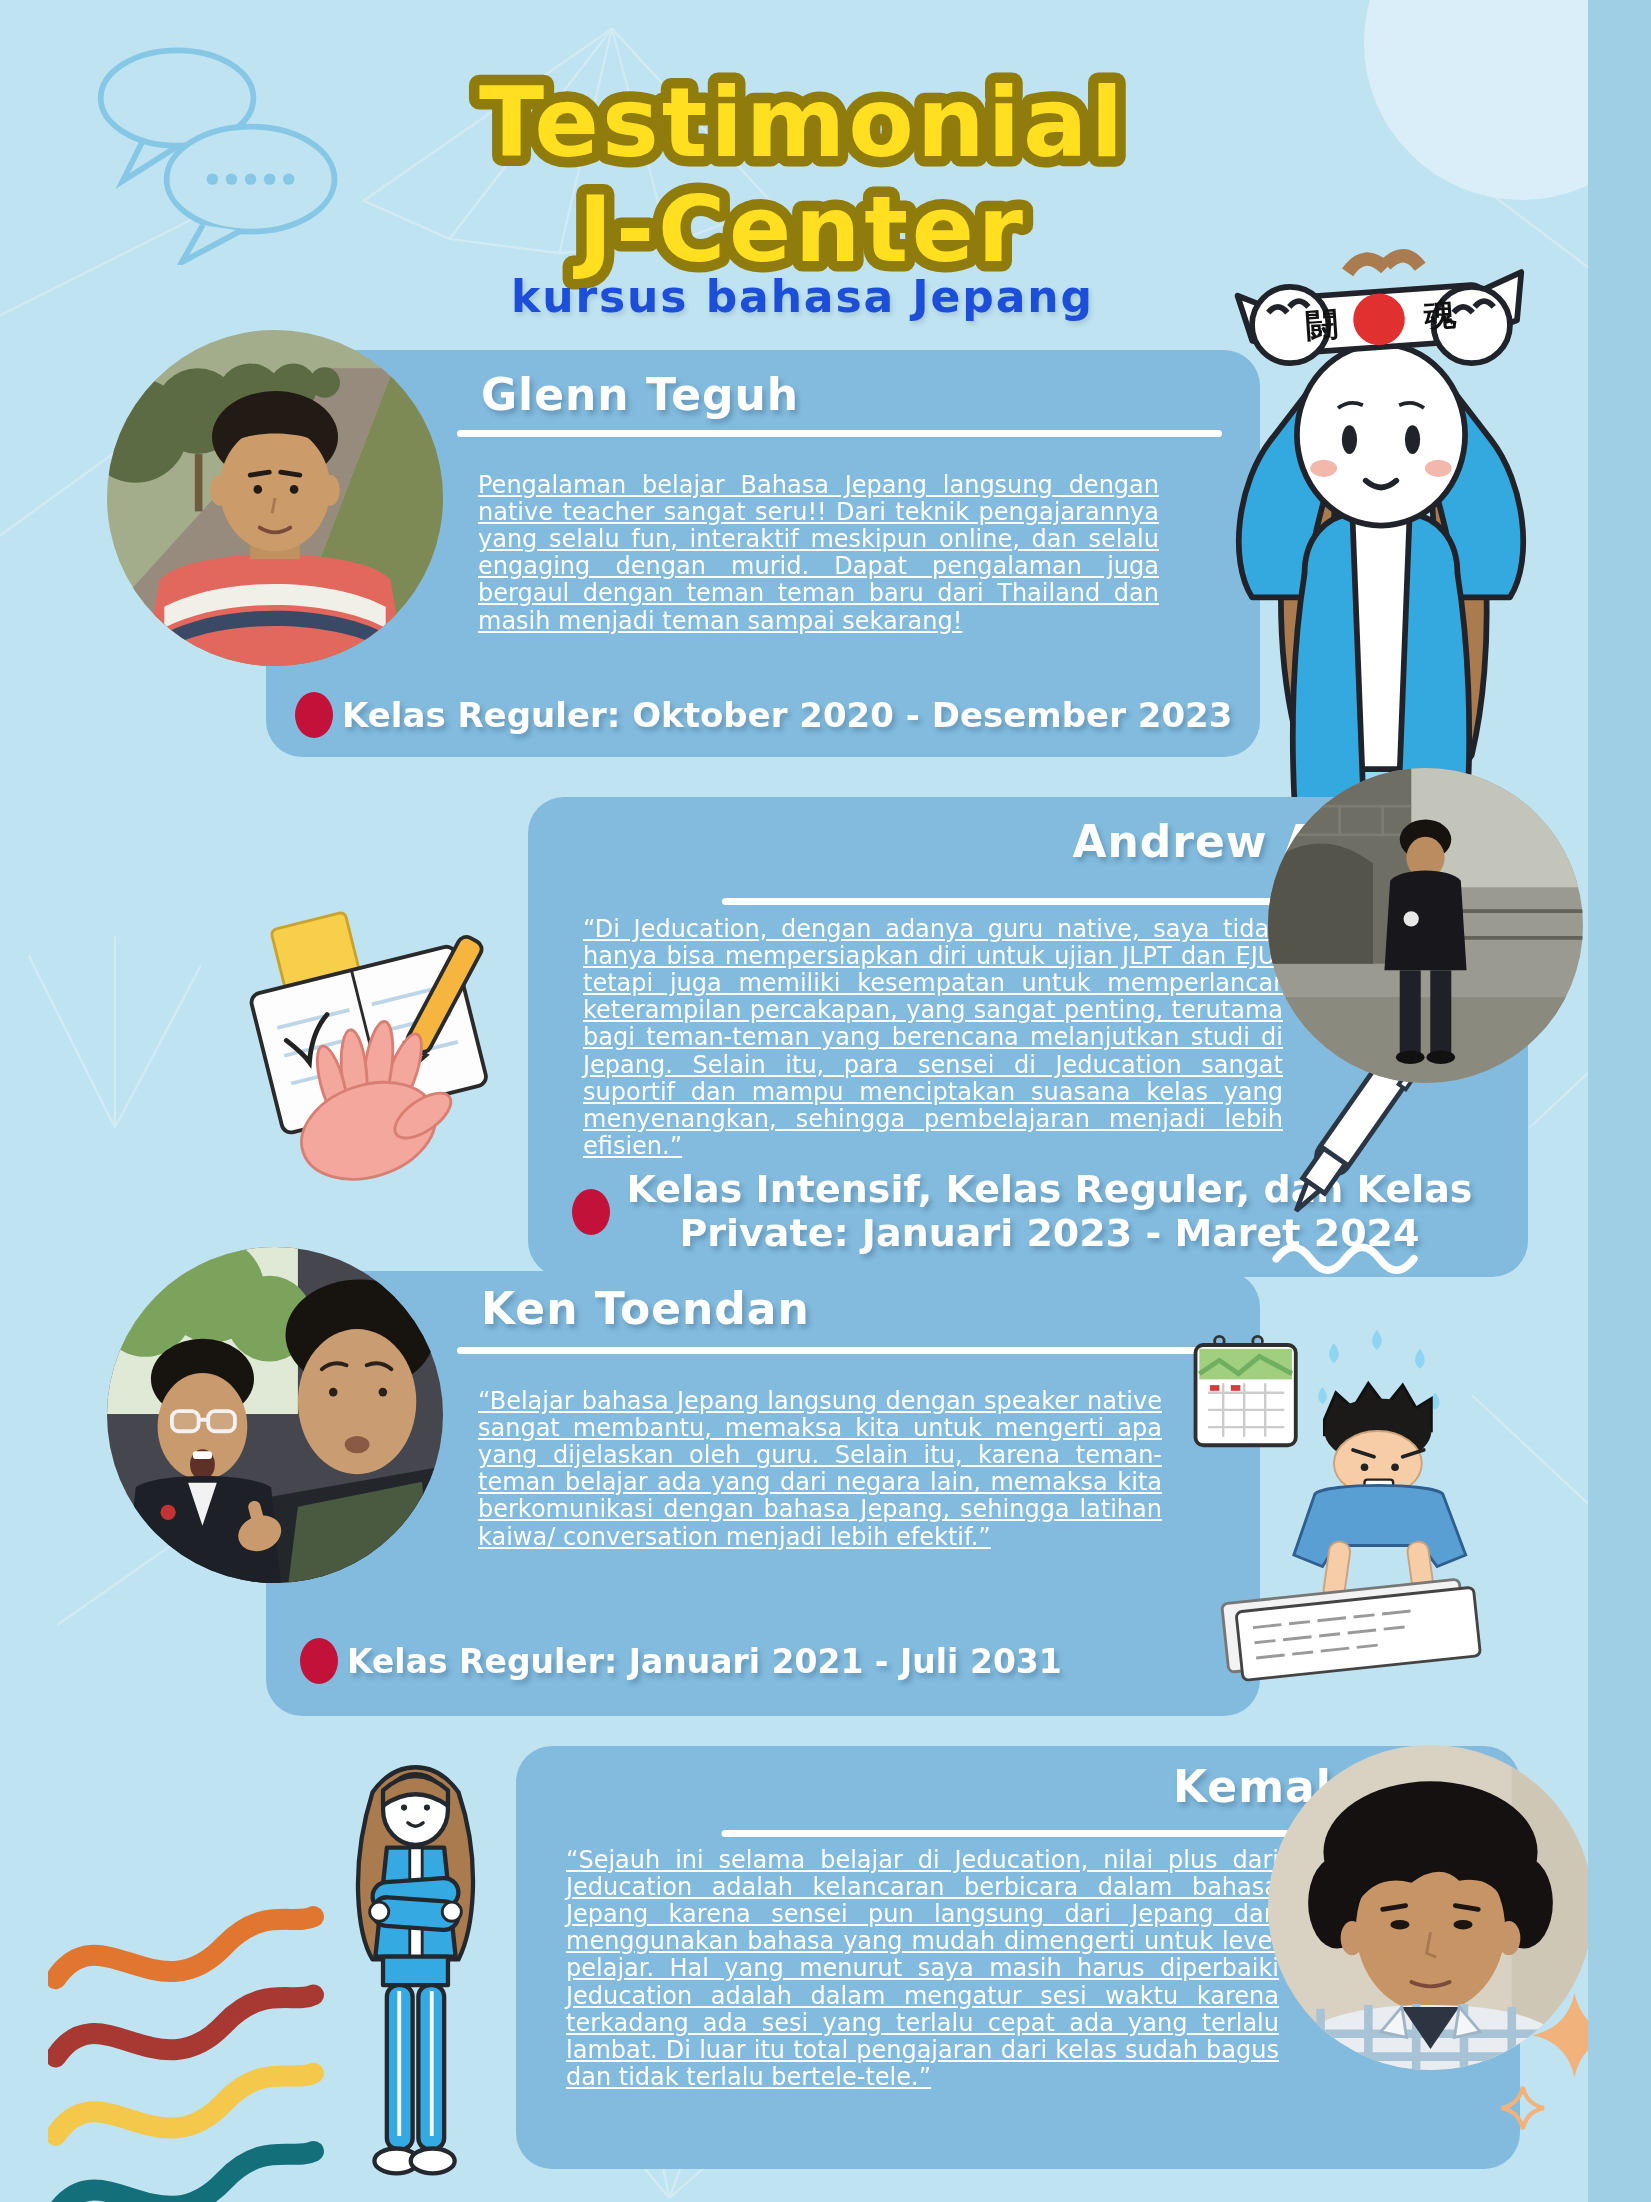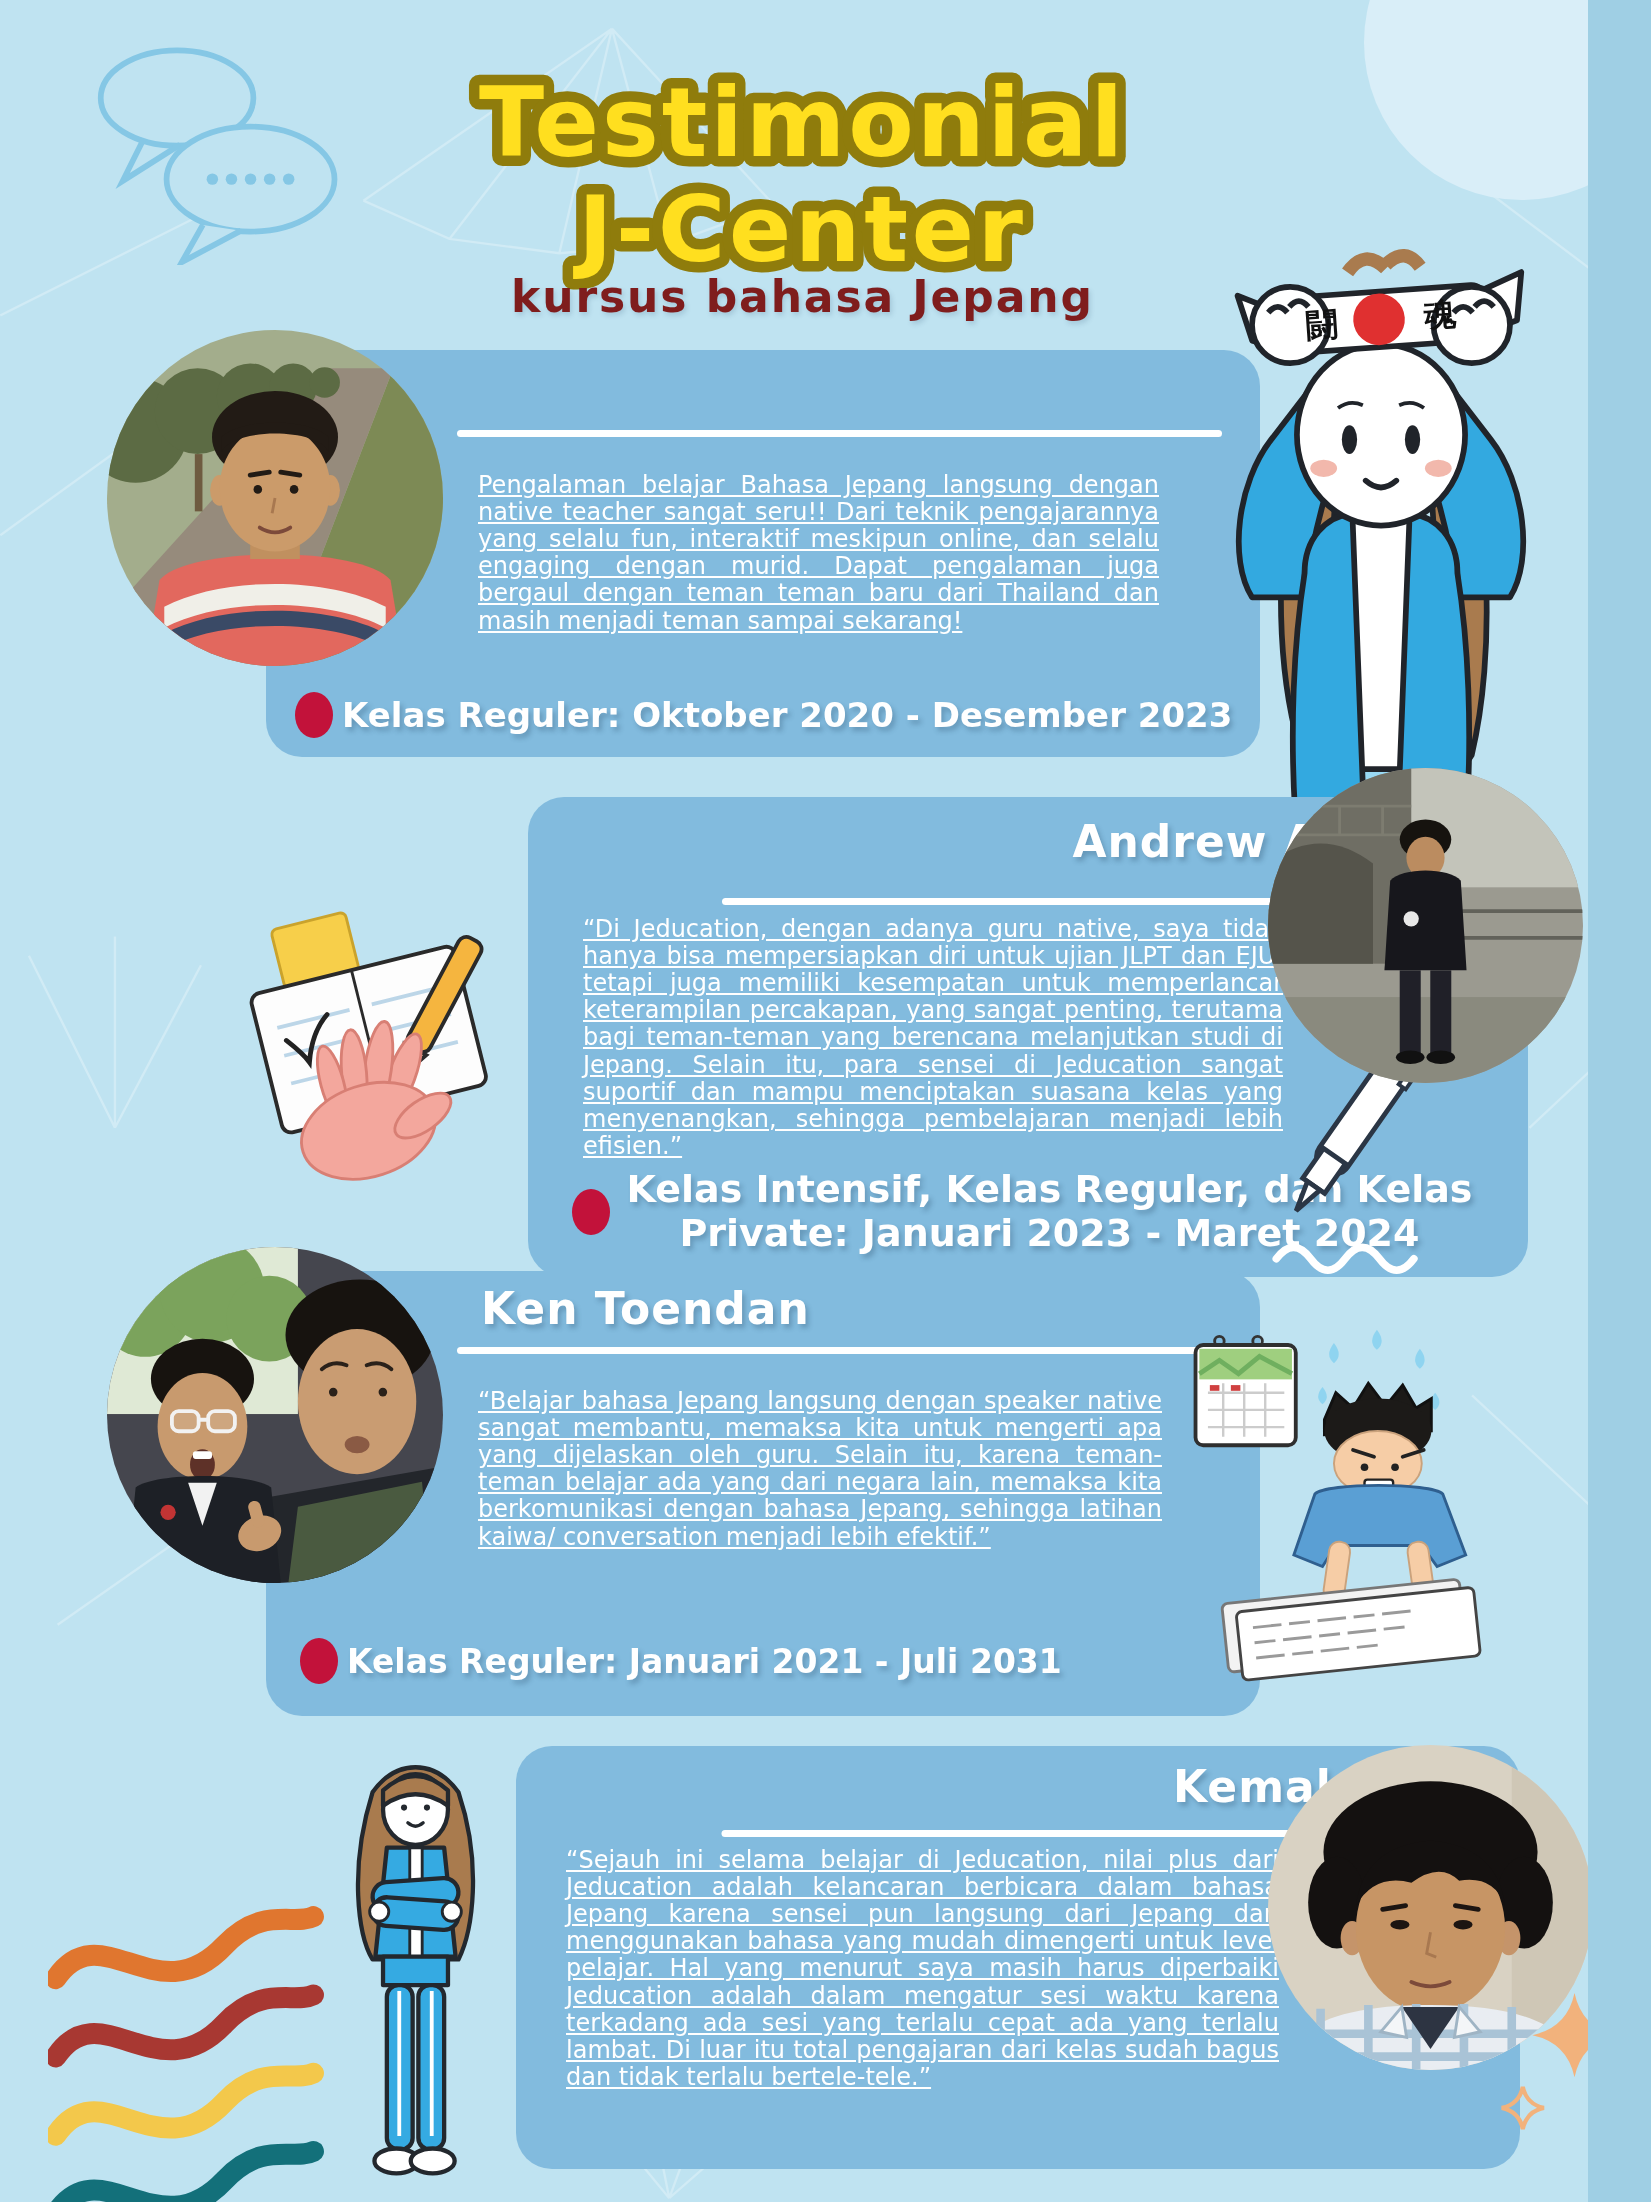--- a/index.html
+++ b/index.html
@@ -12,21 +12,21 @@
   svg{display:block;}
   .abs{position:absolute;}
 
   
   .corner-circle{position:absolute;right:-91px;top:-115px;width:315px;height:315px;
     border-radius:50%;background:#d9eef8;}
 
   
   .title-svg{position:absolute;left:277px;top:29px;}
   .subtitle{position:absolute;left:277px;top:271px;width:1051px;text-align:center;
-    color:#7f1d1d;font-weight:bold;font-size:44px;letter-spacing:1.9px;
+    color:#1d4ed8;font-weight:bold;font-size:44px;letter-spacing:1.9px;
     text-shadow:1.9px 2.9px 4.8px rgba(40,80,110,.18);}
 
   
   .card{position:absolute;background:#82bbde;border-radius:36px;color:#fff;}
   .card1{left:266px;top:350px;width:994px;height:407px;}
   .card2{left:528px;top:797px;width:1000px;height:480px;}
   .card3{left:266px;top:1271px;width:994px;height:445px;}
   .card4{left:516px;top:1746px;width:1004px;height:423px;}
 
   .name{position:absolute;font-weight:bold;font-size:44px;letter-spacing:1px;
@@ -98,20 +98,21 @@
     </g>
   </svg>
 
   <svg class="title-svg" width="1051" height="277" viewBox="0 0 1100 290">
     <text x="550" y="133" text-anchor="middle" font-family="DejaVu Sans, sans-serif" font-size="100" font-weight="bold" letter-spacing="3" fill="#ffdf1f" stroke="#8f7c0c" stroke-width="22" stroke-linejoin="round" paint-order="stroke">Testimonial</text>
     <text x="550" y="243" text-anchor="middle" font-family="DejaVu Sans, sans-serif" font-size="96" font-weight="bold" letter-spacing="4" fill="#ffdf1f" stroke="#8f7c0c" stroke-width="22" stroke-linejoin="round" paint-order="stroke">J-Center</text>
   </svg>
   <div class="subtitle">kursus bahasa Jepang</div>
 
   <section class="card card1">
+    <div class="name left1">Glenn Teguh</div>
     <div class="rule r1"></div>
     <p class="quote q1">Pengalaman belajar Bahasa Jepang langsung dengan native teacher sangat seru!! Dari teknik pengajarannya yang selalu fun, interaktif meskipun online, dan selalu engaging dengan murid. Dapat pengalaman juga bergaul dengan teman teman baru dari Thailand dan masih menjadi teman sampai sekarang!</p>
     <div class="kelas k1">
       <span class="dot"></span>
       <span class="kelas-text">Kelas Reguler: Oktober 2020 - Desember 2023</span>
     </div>
   </section>
 
   <svg class="abs" style="left:1161px;top:196px" width="440" height="621" viewBox="0 0 460 650">
     <g stroke="#20242a" stroke-width="6" stroke-linejoin="round">

